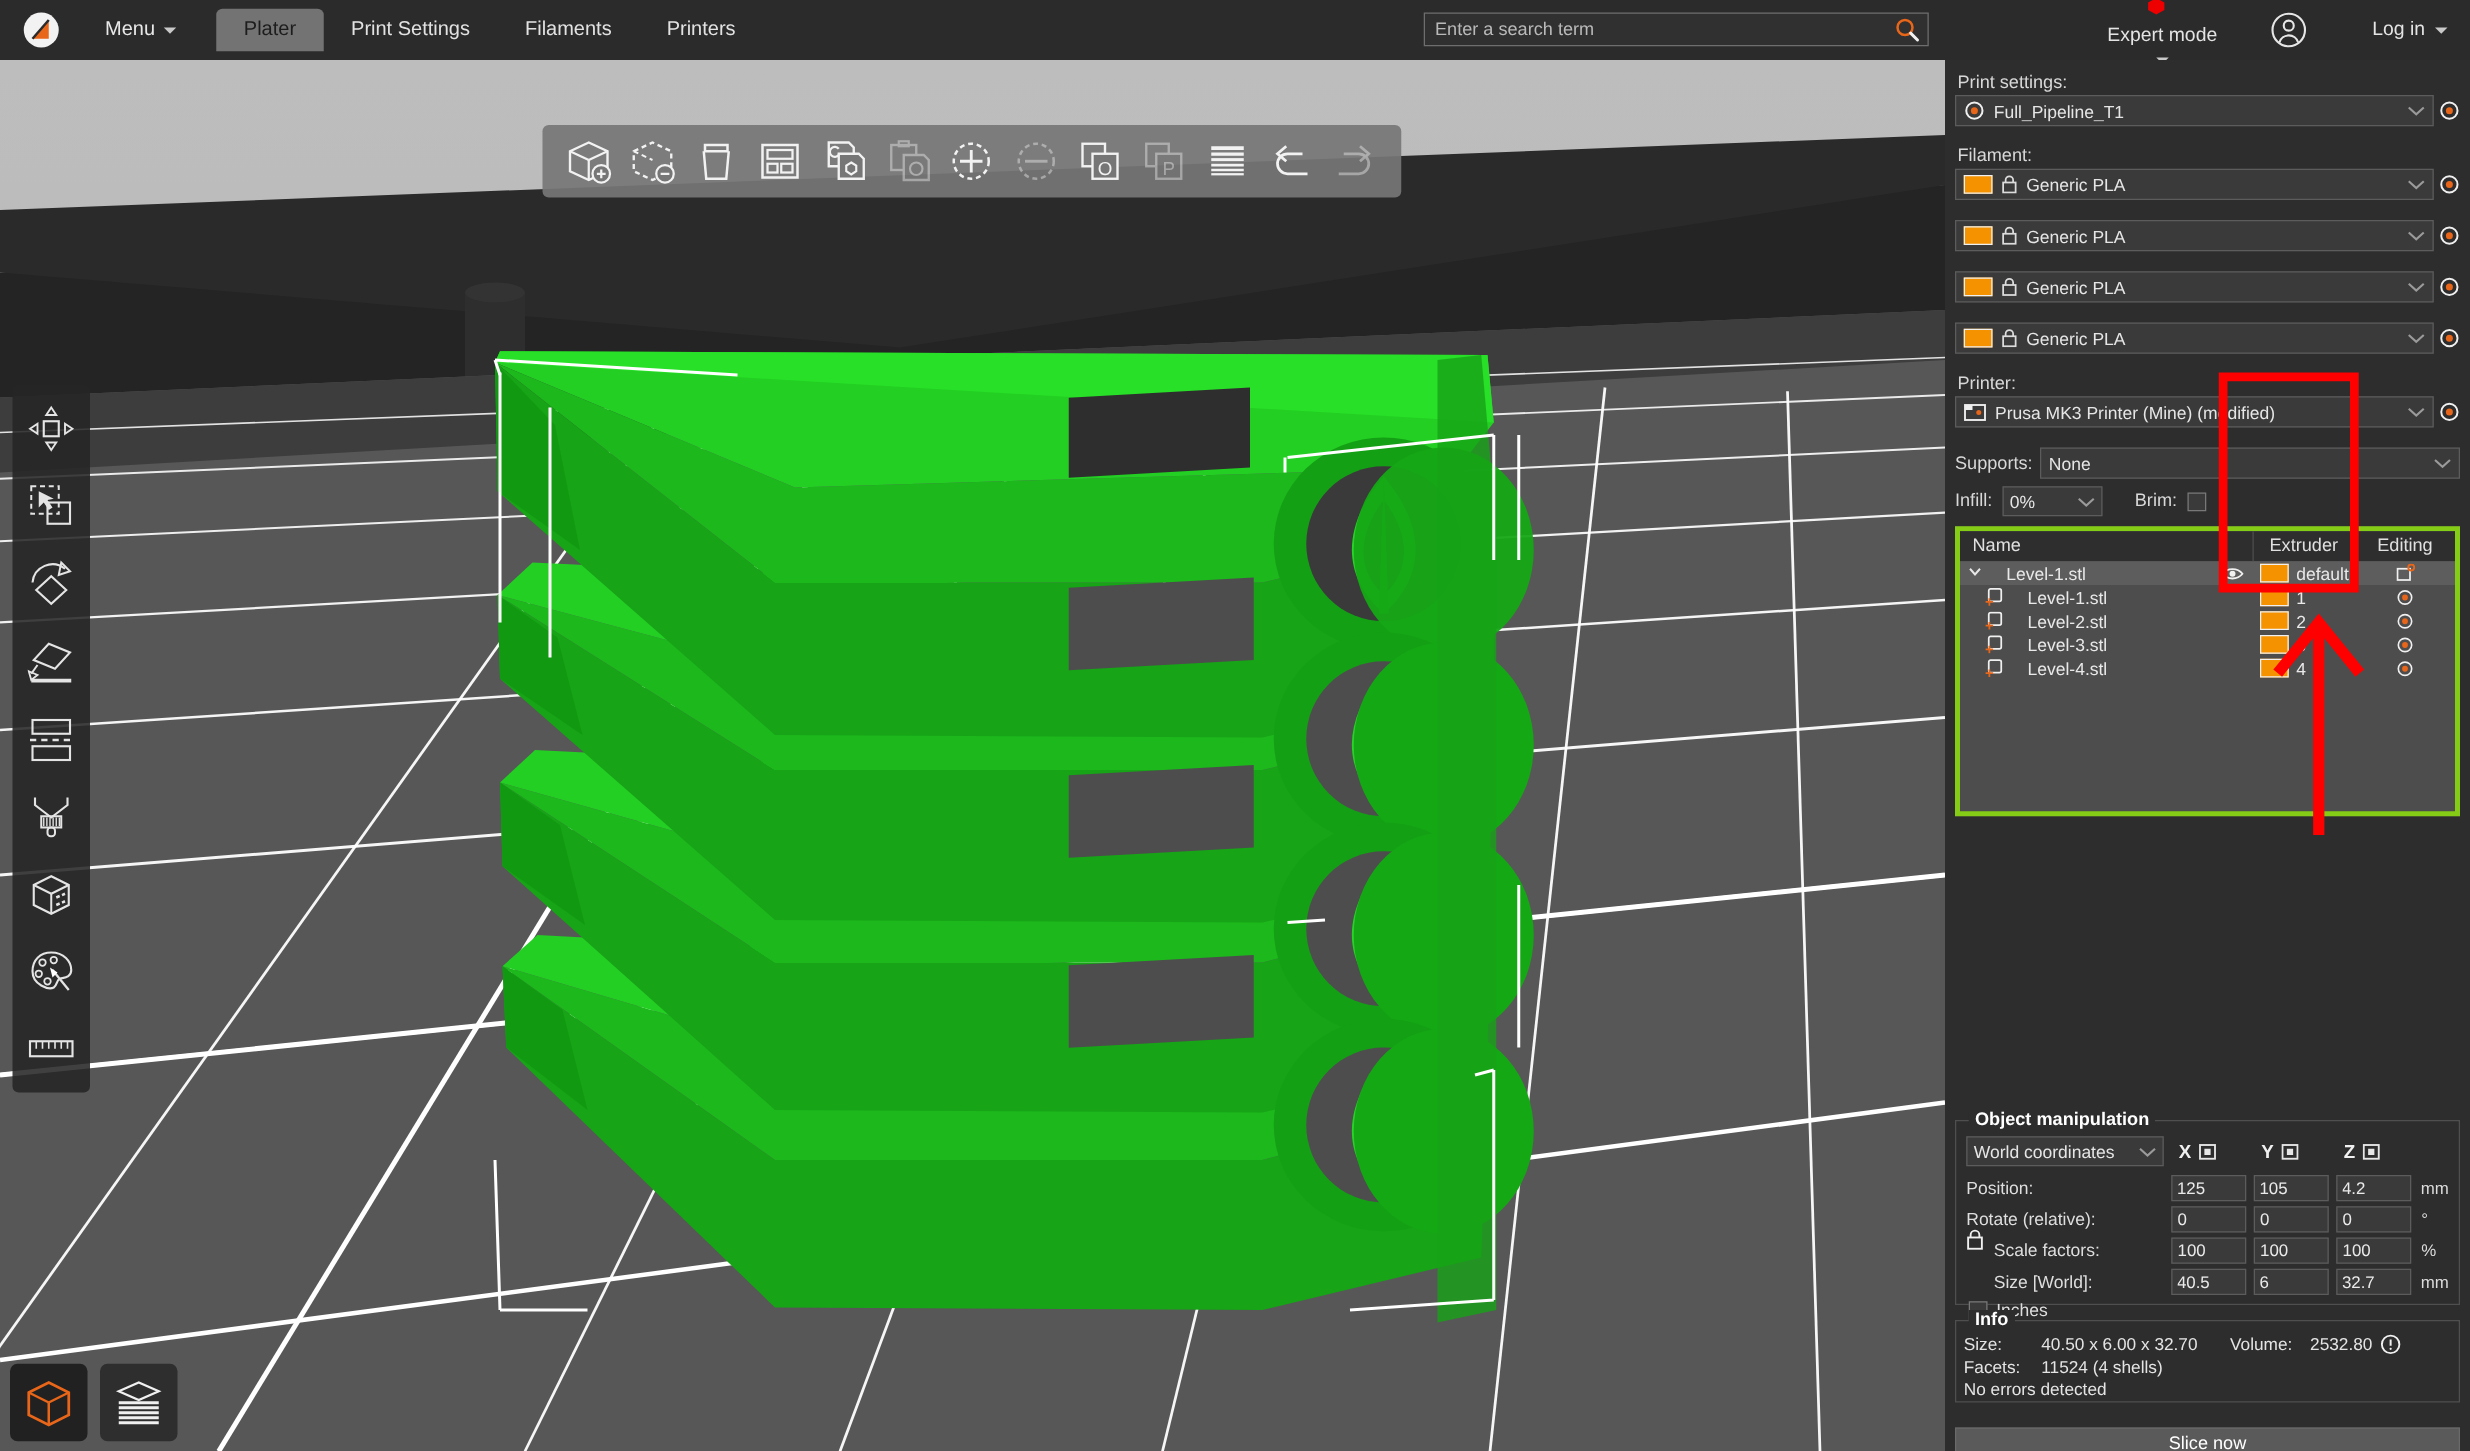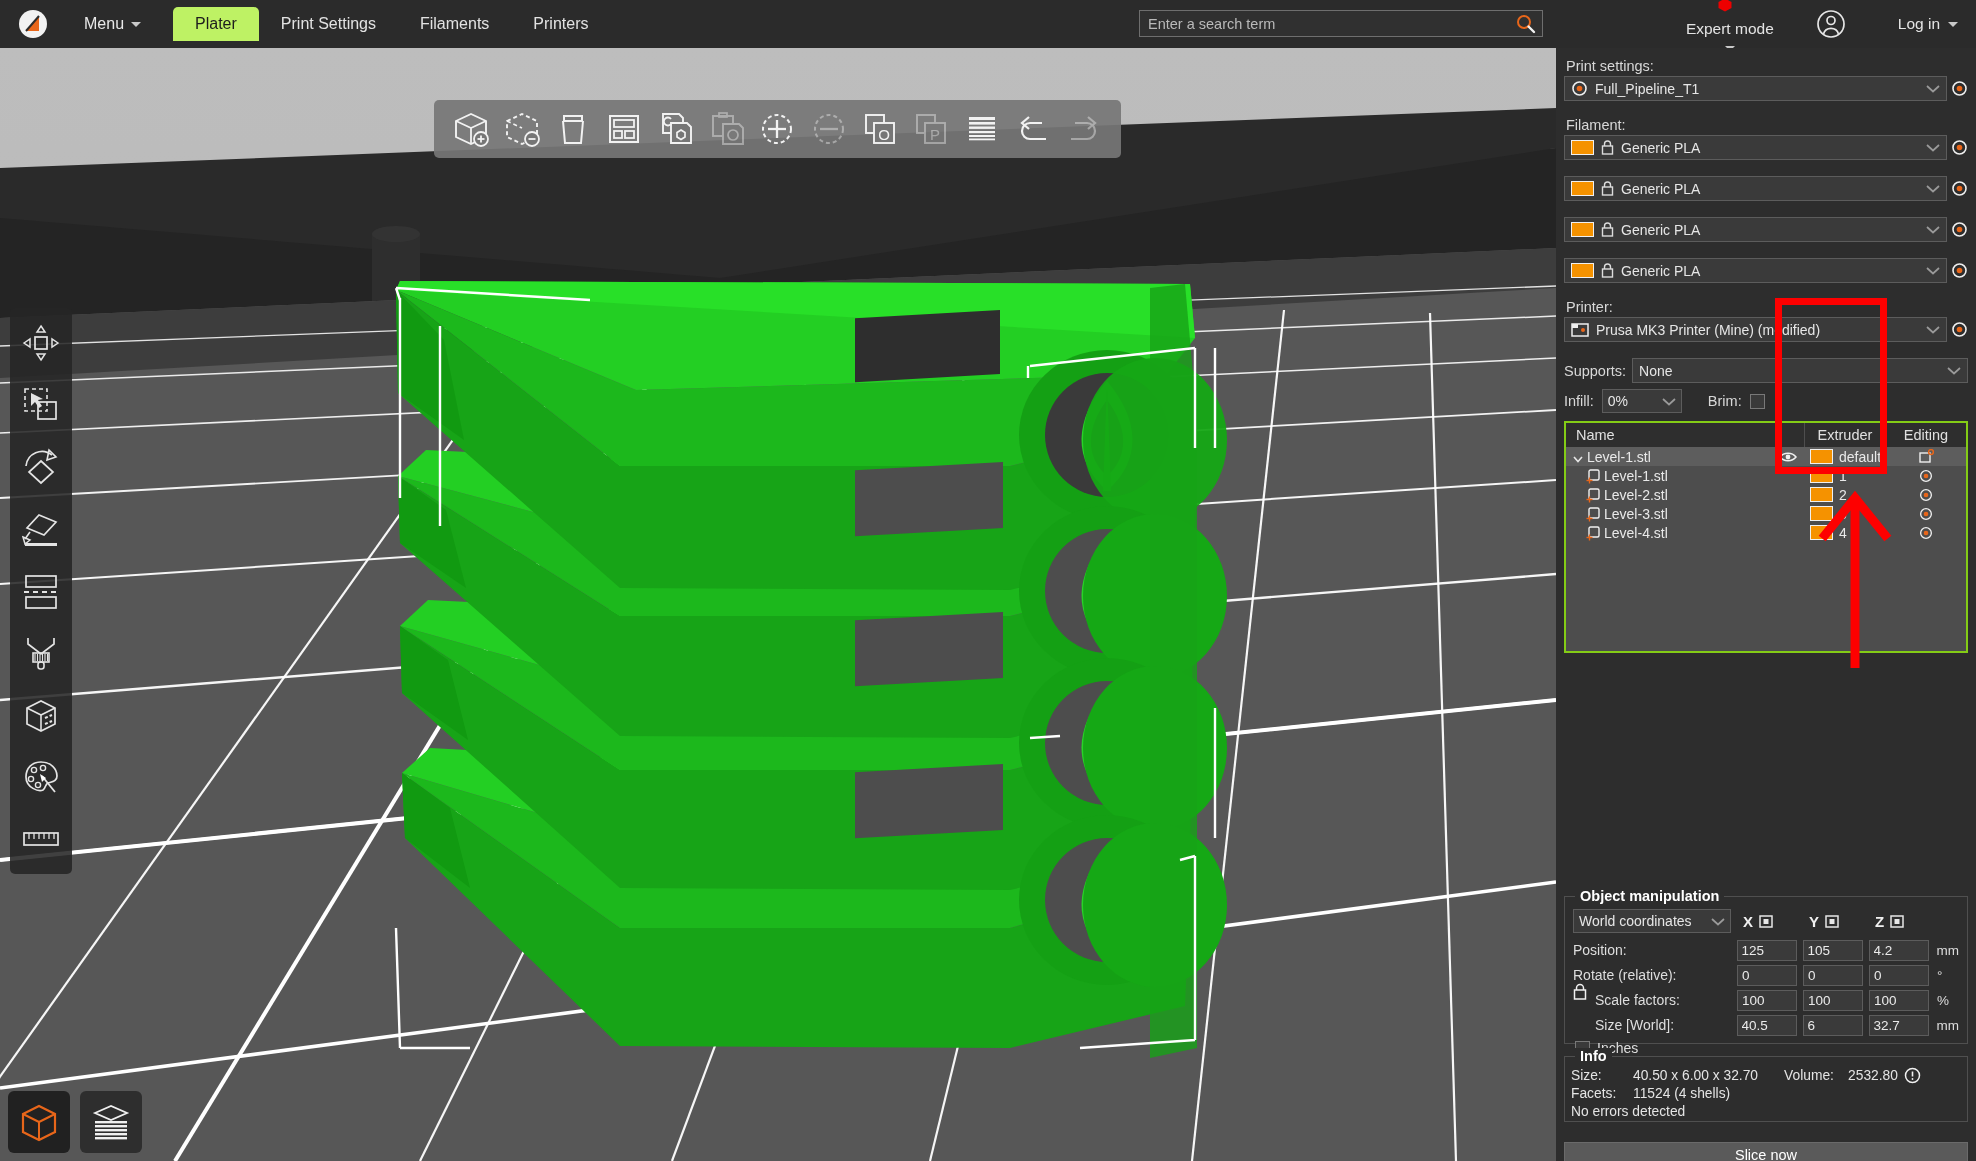--- a/index.html
+++ b/index.html
@@ -25,21 +25,21 @@
     margin-left: 26px; padding: 6px 10px; font-size: 16px; color: #e8e8e8;
     cursor: pointer; white-space: nowrap;
   }
   .caret { width: 0; height: 0; border-left: 5px solid transparent; border-right: 5px solid transparent;
            border-top: 5px solid #c9c9c9; display: inline-block; }
   .tabs { display: flex; align-items: center; margin-left: 22px; gap: 0; }
   .tab {
     padding: 8px 22px; font-size: 16px; color: #e2e2e2; cursor: pointer; white-space: nowrap;
     border-radius: 5px 5px 0 0;
   }
-  .tab.active { background: #bef264; color: #1d1d1d; }
+  .tab.active { background: #737373; color: #1d1d1d; }
   .searchwrap {
     position: absolute; left: 1139px; top: 10px; width: 404px; height: 27px;
     background: #303030; border: 1px solid #6e6e6e; display: flex; align-items: center;
   }
   .searchwrap input {
     flex: 1; background: transparent; border: 0; outline: none;
     color: #d6d6d6; font-size: 14.5px; padding: 0 8px; font-family: inherit;
   }
   .searchwrap input::placeholder { color: #b9b9b9; }
   .search-icon { width: 22px; height: 22px; margin-right: 5px; flex: 0 0 auto; }
@@ -103,30 +103,30 @@
   .sup-row .lbl2 { font-size: 14.5px; color: #d8d8d8; white-space: nowrap; }
   .infill-row { display: flex; align-items: center; gap: 8px; margin: 6px 0 8px 0; }
   .small-combo {
     width: 80px; height: 24px; background: #3a3a3a; border: 1px solid #5c5c5c;
     display: flex; align-items: center; padding: 0 5px; cursor: pointer;
   }
   .small-combo .ctext { flex: 1; font-size: 14px; color: #e6e6e6; }
   .chk { width: 15px; height: 15px; background: #3a3a3a; border: 1px solid #787878; cursor: pointer; }
 
   
-  .tree { border: 2px solid #84cc16; background: #4d4d4d; height: 232px; position: relative; }
+  .tree { border: 4px solid #84cc16; background: #4d4d4d; height: 232px; position: relative; }
   .tree-head { display: flex; height: 24px; background: #2e2e2e; align-items: center; }
   .tree-head .th { font-size: 14.5px; color: #e0e0e0; display: flex; align-items: center; justify-content: center; }
   .th-name { flex: 1; justify-content: flex-start !important; padding-left: 10px; }
   .th-gap { width: 32px; }
   .th-extruder { width: 82px; border-left: 1px solid #4e4e4e; border-right: 1px solid #4e4e4e; height: 100%; }
   .th-editing { width: 80px; }
   .trow { display: flex; height: 19px; align-items: center; font-size: 14px; color: #e9e9e9; cursor: pointer; }
   .trow.sel { background: #5d5d5d; }
-  .t-name { flex: 1; display: flex; align-items: flex-end; gap: 3px; padding-left: 6px; overflow: hidden; white-space: nowrap; }
+  .t-name { flex: 1; display: flex; align-items: flex-start; gap: 19px; padding-left: 6px; overflow: hidden; white-space: nowrap; }
   .t-gap { width: 32px; display: flex; align-items: center; justify-content: center; }
   .t-extruder { width: 82px; display: flex; align-items: center; gap: 6px; padding-left: 6px; }
   .t-editing { width: 80px; display: flex; align-items: center; justify-content: center; }
   .expander { width: 12px; height: 12px; flex: 0 0 auto; }
   .partico { width: 15px; height: 15px; flex: 0 0 auto; margin-left: 14px; }
 
   
   .red-box {
     position: absolute; left: 1775px; top: 298px; width: 112px; height: 176px;
     border: 7px solid #fe0000; pointer-events: none; z-index: 30;

